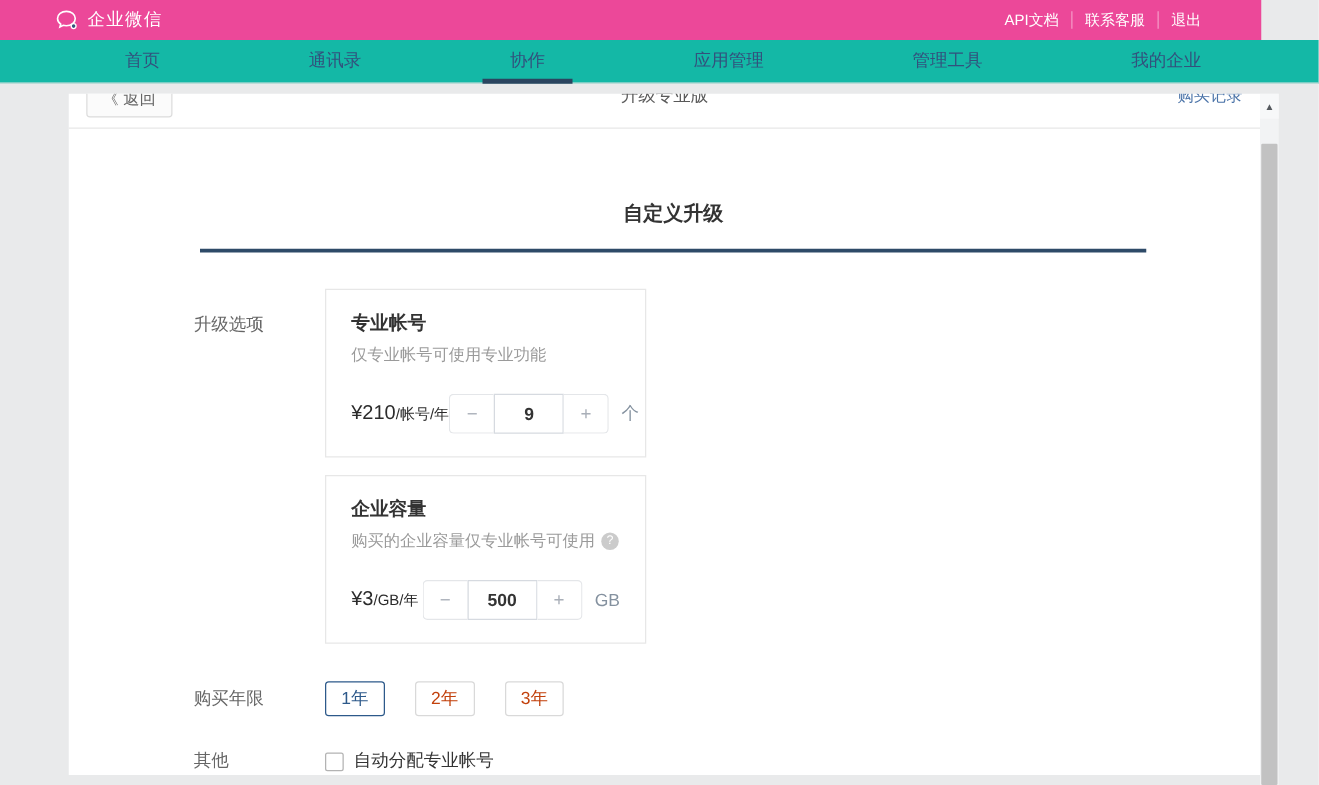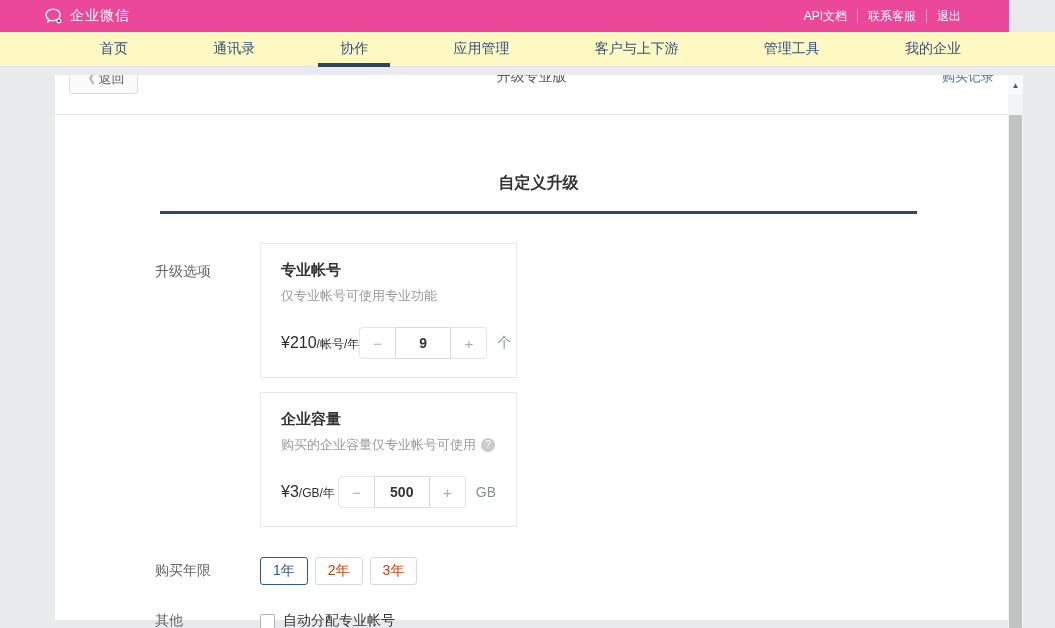--- a/index.html
+++ b/index.html
@@ -23,40 +23,40 @@
   .topbar-links { display:flex; align-items:center; }
   .topbar-links .tlink {
     color:#fff; font-size:12px; text-decoration:none; cursor:pointer;
     padding:0 10px; line-height:14px;
   }
   .topbar-links .tlink + .tlink { border-left:1px solid rgba(255,255,255,.45); }
 
   
   .nav {
     position:absolute; top:32px; left:0; width:1055px; height:35px;
-    background:#fef9c3; border-bottom:1px solid #e3e3e3;
+    background:#14b8a6; border-bottom:1px solid #e3e3e3;
     display:flex; align-items:center; justify-content:space-between;
     padding:0 72px 0 78px;
   }
   .nav-item {
     font-size:14px; color:#33517d; cursor:pointer; position:relative;
     height:35px; line-height:33px; padding:0 22px; text-align:center;
   }
   .nav-item.active::after {
     content:""; position:absolute; left:0; right:0; bottom:0; height:4px;
     background:#2b4560;
   }
 
   
   .panel {
     position:absolute; top:75px; left:55px; width:953px; height:545px;
     background:#fff;
   }
   .panel-header {
-    position:relative; height:40px; border-bottom:1px solid #e8e8e8;
+    position:relative; height:28px; border-bottom:1px solid #e8e8e8;
     overflow:hidden;
   }
   .back-btn {
     position:absolute; left:14px; top:-11px; background:#fbfbfb;
     border:1px solid #dcdcdc; border-radius:3px; padding:5px 12px;
     font-size:13px; color:#666; cursor:pointer;
   }
   .panel-title {
     position:absolute; left:0; right:0; top:-7px; text-align:center;
     font-size:14px; color:#595959;
@@ -124,21 +124,21 @@
   .step-btn.plus  { border-radius:0 4px 4px 0; border-left:none; }
   .step-value {
     width:56px; border:1px solid #d6dae0; background:#fff;
     font-size:14px; font-weight:bold; color:#333; text-align:center;
     display:flex; align-items:center; justify-content:center;
   }
   .step-unit { margin-left:10px; font-size:14px; color:#84919f; }
 
   
   .row-duration { margin-top:30px; align-items:center; }
-  .dur-buttons { display:flex; gap:7px; }
+  .dur-buttons { display:flex; gap:24px; }
   .dur-btn {
     min-width:43px; padding:4px 12px; font-size:14px; text-align:center;
     border:1px solid #d9d9d9; border-radius:3px; background:#fff;
     color:#c2410c; cursor:pointer;
   }
   .dur-btn.selected { border-color:#2d5millions; }
   .dur-btn.selected { border:1px solid #2d598a; color:#2d598a; }
 
   
   .row-other { margin-top:27px; }
@@ -180,21 +180,20 @@
     <span class="tlink">联系客服</span>
     <span class="tlink">退出</span>
   </div>
 </div>
 
 <div class="nav">
   <div class="nav-item">首页</div>
   <div class="nav-item">通讯录</div>
   <div class="nav-item active">协作</div>
   <div class="nav-item">应用管理</div>
-  <div class="nav-item">客户与上下游</div>
   <div class="nav-item">管理工具</div>
   <div class="nav-item">我的企业</div>
 </div>
 
 <div class="panel">
 
   <div class="panel-header">
     <button class="back-btn">《 返回</button>
     <div class="panel-title">升级专业版</div>
     <a class="history-link">购买记录</a>

